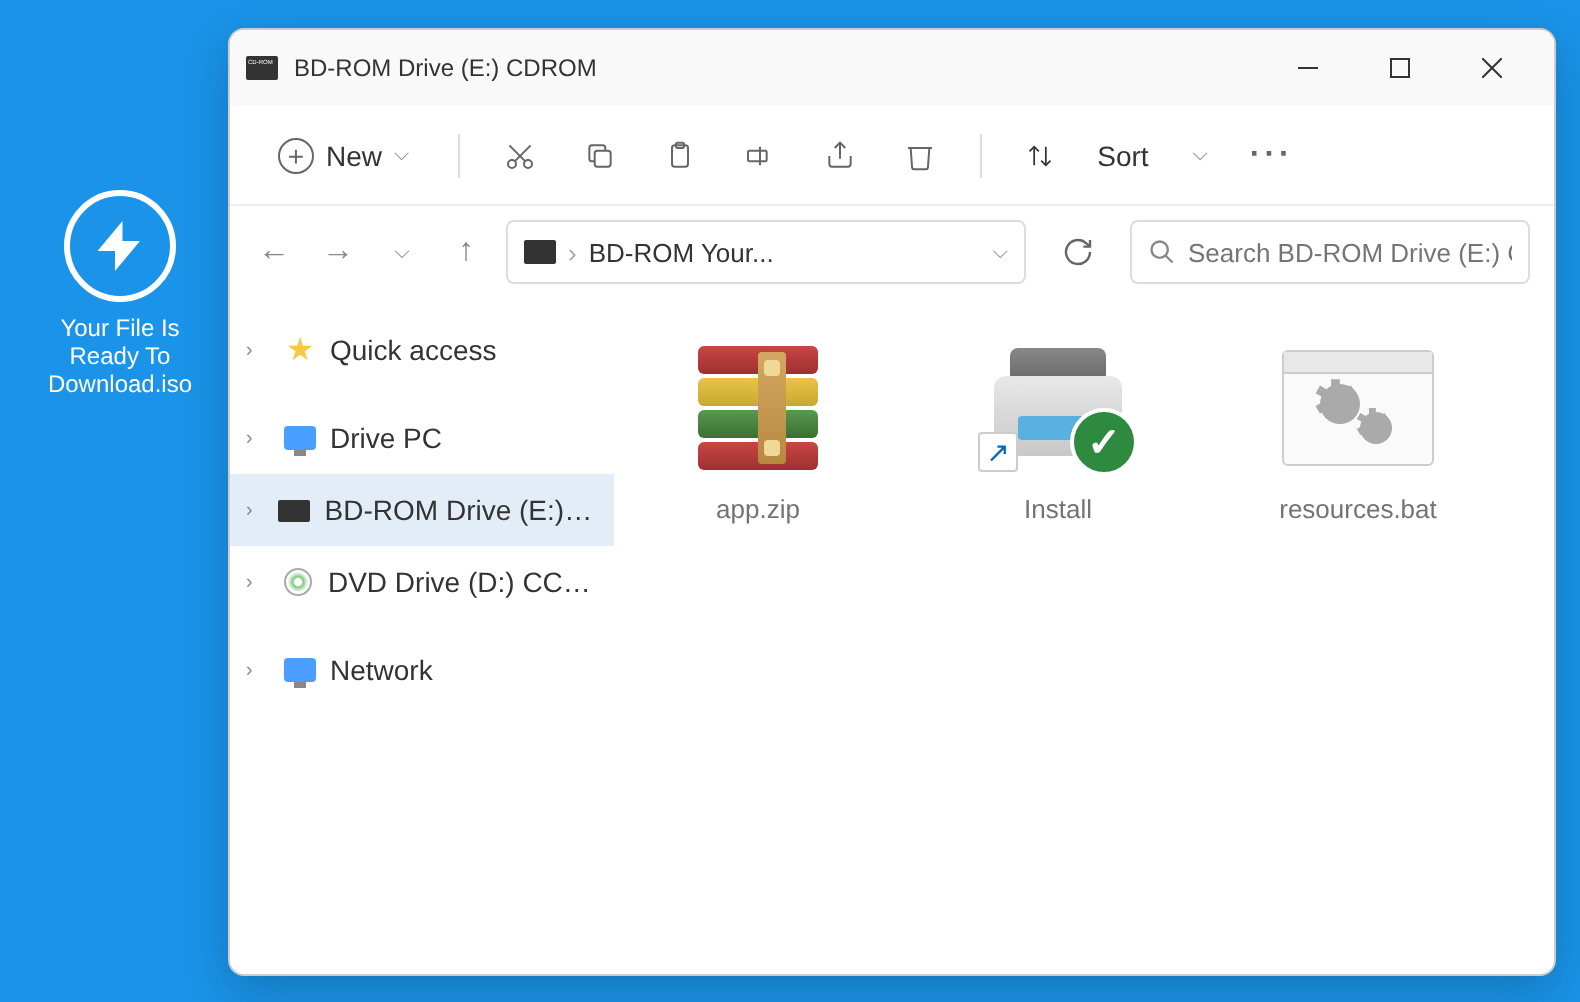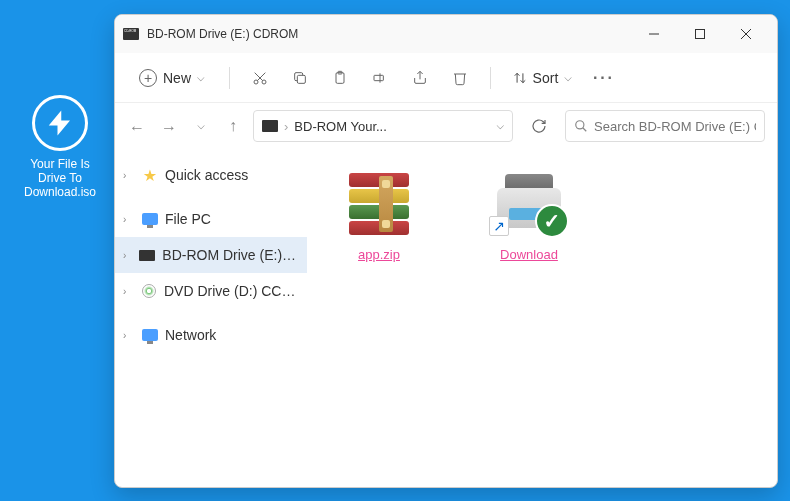--- a/index.html
+++ b/index.html
@@ -19,21 +19,21 @@
 .titlebar-icon::after { content: "CD-ROM"; position: absolute; font-size: 3px; color: white; top: 1px; left: 1px; }
 .titlebar-title { font-size: 12px; color: #333; flex: 1; }
 .win-controls { display: flex; gap: 0; }
 .win-btn { width: 46px; height: 32px; display: flex; align-items: center; justify-content: center; background: transparent; border: none; color: #333; cursor: pointer; }
 
 .toolbar { height: 50px; display: flex; align-items: center; padding: 0 12px; gap: 4px; border-bottom: 1px solid #eee; }
 .tb-new { display: flex; align-items: center; gap: 6px; padding: 6px 12px; border-radius: 4px; cursor: pointer; font-size: 14px; color: #333; }
 .tb-new .plus-circle { width: 18px; height: 18px; border: 1.5px solid #666; border-radius: 50%; display: flex; align-items: center; justify-content: center; font-size: 14px; color: #666; line-height: 1; }
 .tb-sep { width: 1px; height: 22px; background: #ddd; margin: 0 8px; }
 .tb-btn { width: 36px; height: 36px; display: flex; align-items: center; justify-content: center; border-radius: 4px; cursor: pointer; color: #666; }
-.tb-sort { display: flex; align-items: center; gap: 6px; padding: 6px 10px; cursor: pointer; font-size: 14px; color: #333; }
+.tb-sort { display: flex; align-items: center; gap: 22px; padding: 6px 10px; cursor: pointer; font-size: 14px; color: #333; }
 
 .addr-row { height: 46px; display: flex; align-items: center; padding: 0 12px; gap: 10px; }
 .nav-btns { display: flex; gap: 12px; align-items: center; }
 .nav-btn { width: 20px; height: 20px; display: flex; align-items: center; justify-content: center; cursor: pointer; color: #888; }
 .addr-bar { flex: 1; height: 32px; border: 1px solid #ddd; border-radius: 4px; display: flex; align-items: center; padding: 0 8px; gap: 6px; font-size: 13px; color: #333; min-width: 0; }
 .addr-bar .drv-icon { width: 16px; height: 12px; background: #333; border-radius: 1px; flex-shrink: 0; }
 .addr-text { flex: 1; overflow: hidden; white-space: nowrap; text-overflow: ellipsis; }
 .refresh-btn { width: 32px; height: 32px; display: flex; align-items: center; justify-content: center; cursor: pointer; color: #666; }
 .search-bar { width: 200px; height: 32px; border: 1px solid #ddd; border-radius: 4px; display: flex; align-items: center; padding: 0 8px; gap: 6px; }
 .search-bar input { border: none; outline: none; flex: 1; font-size: 13px; background: transparent; min-width: 0; }
@@ -46,21 +46,21 @@
 .nav-item .ico { width: 18px; height: 18px; display: flex; align-items: center; justify-content: center; flex-shrink: 0; }
 .star { color: #f7c948; font-size: 16px; }
 .monitor { width: 16px; height: 12px; background: #4a9eff; border-radius: 2px; position: relative; }
 .monitor::after { content: ""; position: absolute; bottom: -3px; left: 5px; width: 6px; height: 3px; background: #888; }
 .drv-ico { width: 16px; height: 11px; background: #333; border-radius: 1px; }
 .dvd-ico { width: 14px; height: 14px; border-radius: 50%; background: radial-gradient(circle, #fff 20%, #7fc97f 30%, #fff 60%); border: 1px solid #aaa; }
 
 .content { flex: 1; padding: 12px; display: flex; gap: 30px; align-items: flex-start; }
 .file-item { width: 120px; text-align: center; cursor: pointer; padding: 8px 4px; border-radius: 4px; }
 .file-icon { width: 80px; height: 70px; margin: 0 auto 8px; display: flex; align-items: center; justify-content: center; position: relative; }
-.file-label { font-size: 13px; color: #ec4899; text-decoration: underline; }
+.file-label { font-size: 13px; color: #737373; }
 
 .zip-icon { display: flex; flex-direction: column; gap: 2px; align-items: center; }
 .zip-book { width: 60px; height: 14px; border-radius: 3px; }
 .zip-book.red { background: linear-gradient(#c94545, #a03030); }
 .zip-book.yellow { background: linear-gradient(#e8c548, #c9a830); }
 .zip-book.green { background: linear-gradient(#5a9850, #3a7030); }
 .zip-strap { position: absolute; width: 14px; height: 56px; background: linear-gradient(#d4a860, #b88840); top: 7px; left: 40px; border-radius: 2px; }
 .zip-strap::before, .zip-strap::after { content: ""; position: absolute; width: 8px; height: 8px; background: #f0d898; border-radius: 2px; left: 3px; }
 .zip-strap::before { top: 4px; }
 .zip-strap::after { bottom: 4px; }
@@ -91,21 +91,21 @@
 <div class="desktop-bg">
   <div class="watermark">pcrisk.com</div>
 </div>
 
 <div class="desktop-icon">
   <div class="iso-icon">
     <svg viewBox="0 0 24 24">
         <path d="M13 2L3 14h7v8l10-12h-7z"></path>
       </svg>
   </div>
-  <div>Your File Is Drive To Download.iso</div>
+  <div>Your File Is Ready To Download.iso</div>
 </div>
 
 <div class="window">
 
   <div class="titlebar">
     <span class="titlebar-icon"></span>
     <span class="titlebar-title">BD-ROM Drive (E:) CDROM</span>
     <div class="win-controls">
       <button class="win-btn">
           <svg width="10" height="10" viewBox="0 0 10 10">
@@ -220,21 +220,21 @@
         <span class="chev">›</span>
         <span class="ico star">★</span>
         <span>Quick access</span>
       </div>
       <div style="height:8px"></div>
       <div class="nav-item">
         <span class="chev">›</span>
         <span class="ico">
             <span class="monitor"></span>
           </span>
-        <span>File PC</span>
+        <span>Drive PC</span>
       </div>
       <div class="nav-item selected">
         <span class="chev">›</span>
         <span class="ico">
             <span class="drv-ico"></span>
           </span>
         <span style="overflow:hidden;text-overflow:ellipsis">BD-ROM Drive (E:) CDROM</span>
       </div>
       <div class="nav-item">
         <span class="chev">›</span>
@@ -270,20 +270,29 @@
       <div class="file-item">
         <div class="file-icon">
           <div class="printer-icon">
             <div class="printer-top"></div>
             <div class="printer-body"></div>
             <div class="printer-out"></div>
             <div class="check-badge">✓</div>
             <div class="shortcut-arrow">↗</div>
           </div>
         </div>
-        <div class="file-label">Download</div>
-      </div>
-
+        <div class="file-label">Install</div>
+      </div>
+
+      <div class="file-item">
+        <div class="file-icon">
+          <div class="bat-icon">
+            <div class="gear gear1"></div>
+            <div class="gear gear2"></div>
+          </div>
+        </div>
+        <div class="file-label">resources.bat</div>
+      </div>
     </div>
   </div>
 
 
 </div>
 
 </body></html>

